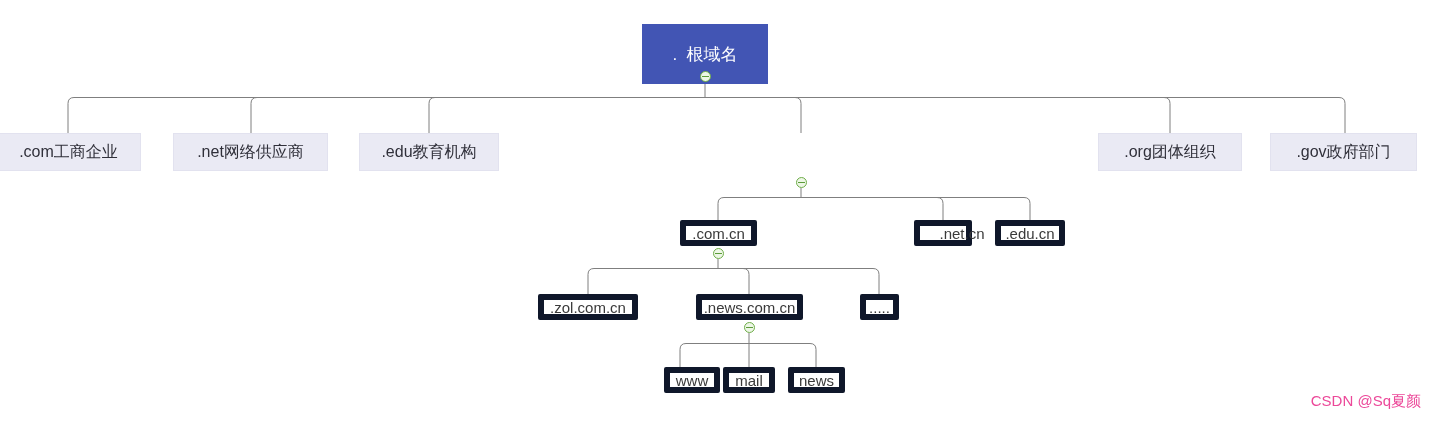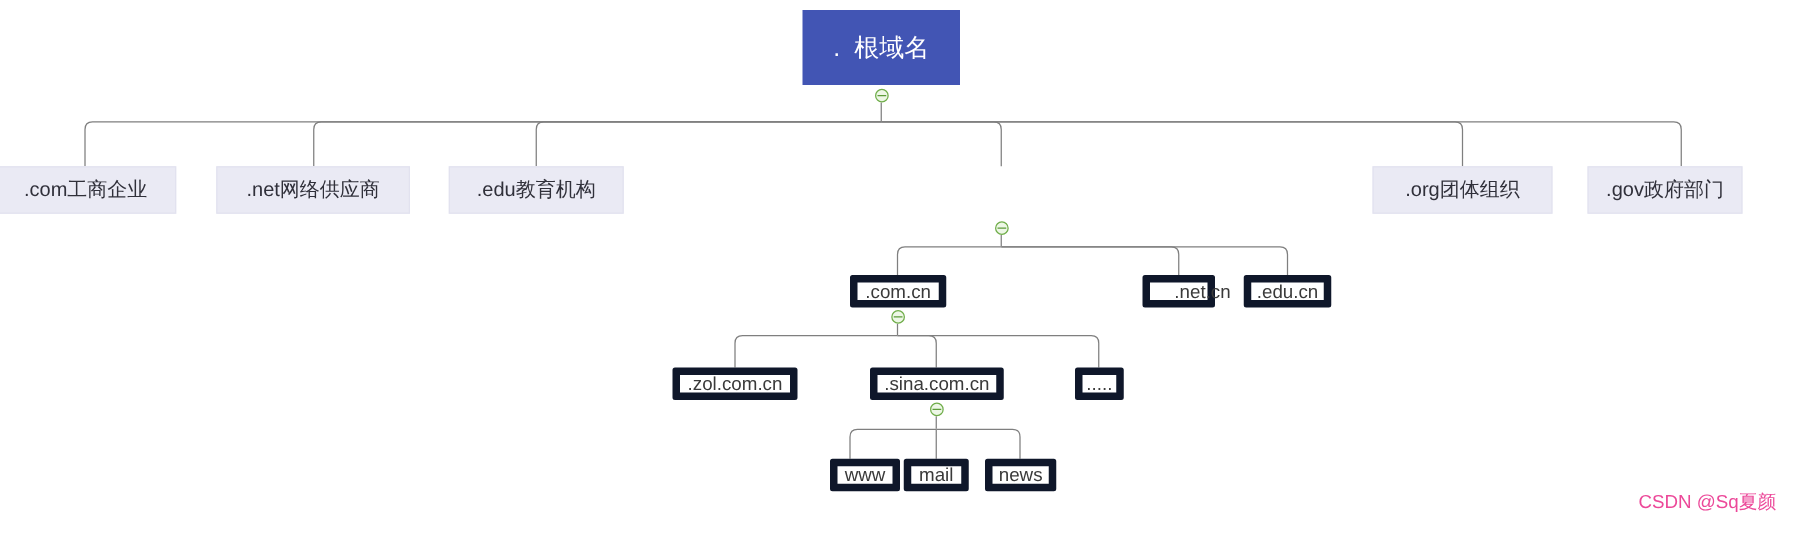--- a/index.html
+++ b/index.html
@@ -24,40 +24,40 @@
   }
   .node {
     position: absolute;
     display: flex;
     align-items: center;
     justify-content: center;
     box-sizing: border-box;
     cursor: default;
   }
   .node-root {
-    left: 642px; top: 8px; width: 126px; height: 60px;
+    left: 642px; top: 24px; width: 126px; height: 60px;
     background: #4255b4;
     color: #ffffff;
-    font-size: 20px;
+    font-size: 17px;
     white-space: pre;
   }
   .node-tld {
     top: 133px; height: 38px;
     background: #eaeaf4;
     border: 1px solid #e2e2ef;
     color: #30303a;
     font-size: 16px;
     white-space: nowrap;
   }
   .tld-com { left: -4px;  width: 145px; }
   .tld-net { left: 173px; width: 155px; }
   .tld-edu { left: 359px; width: 140px; }
   .tld-cn  { left: 718px; width: 167px; }
   .tld-org { left: 1098px; width: 144px; }
-  .tld-gov { left: 1270px; width: 124px; }
+  .tld-gov { left: 1270px; width: 147px; }
   .node-plain {
     height: 26px;
     background: #ffffff;
     border: 6px solid #0f172a;
     border-radius: 2px;
     color: #3a3a3a;
     font-size: 15px;
     white-space: nowrap;
   }
   .n-comcn { left: 680px; top: 220px; width: 77px; }
@@ -144,21 +144,21 @@
   </div>
 
   <div class="node node-plain n-comcn">.com.cn</div>
   <div class="node node-plain n-netcn">.net.cn</div>
   <div class="node node-plain n-educn">.edu.cn</div>
   <div class="toggle t-comcn">
     <span class="minus-bar"></span>
   </div>
 
   <div class="node node-plain n-zol">.zol.com.cn</div>
-  <div class="node node-plain n-sina">.sina.com.cn</div>
+  <div class="node node-plain n-sina">.news.com.cn</div>
   <div class="node node-plain n-dots">.....</div>
   <div class="toggle t-sina">
     <span class="minus-bar"></span>
   </div>
 
   <div class="node node-plain n-www">www</div>
   <div class="node node-plain n-mail">mail</div>
   <div class="node node-plain n-news">news</div>
 
   <div class="watermark">CSDN @Sq夏颜</div>

